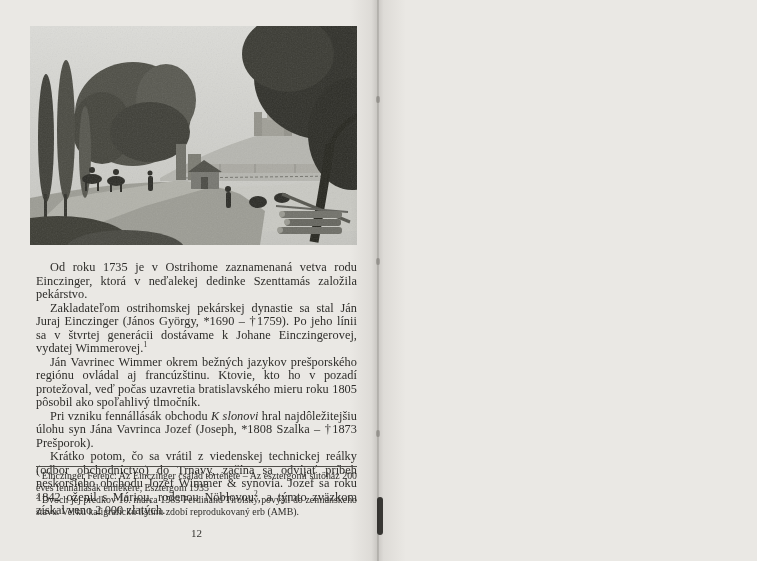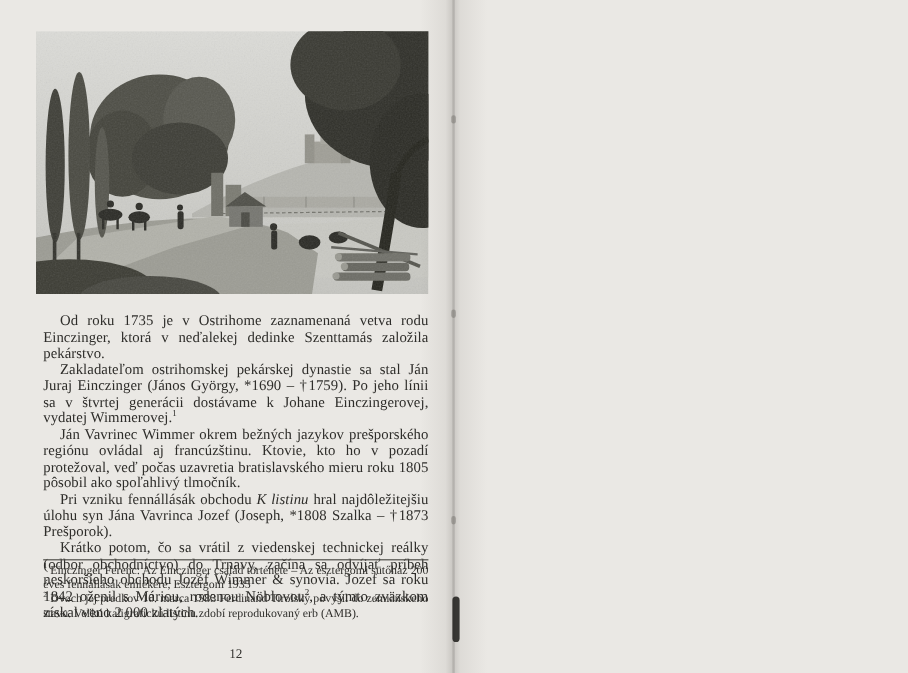--- a/index.html
+++ b/index.html
@@ -31,21 +31,21 @@
   .text-col{position:absolute;text-align:justify;font-size:12.3px;line-height:13.5px;letter-spacing:0.05px;}
   .text-col p{margin:0;text-indent:14px;}
   .text-col-left{left:36px;top:261px;width:321px;}
   sup{font-size:7.5px;line-height:0;vertical-align:super;}
 
   .fn-rule{position:absolute;left:36px;top:466px;width:321px;height:1px;background:#504f4a;}
   .footnotes{position:absolute;left:36px;top:470px;width:321px;font-size:9.9px;line-height:11.9px;text-align:justify;}
   .footnotes p{margin:0;}
   .footnotes sup{font-size:6.5px;}
 
-  .folio{position:absolute;top:539px;font-size:11px;text-align:center;color:#353430;}
+  .folio{position:absolute;top:527px;font-size:11px;text-align:center;color:#353430;}
   .folio-left{left:36px;width:321px;}
 </style>
 </head>
 <body>
 
 <div class="spread">
 
   <section class="page page-left">
 
     <figure class="plate plate-left">
@@ -147,21 +147,21 @@
             <circle cx="250" cy="204" r="3" fill="#9a9a92"></circle>
         </g>
         <rect x="0" y="0" width="327" height="219" filter="url(#grainL)" opacity="0.14"></rect>
       </svg>
     </figure>
 
     <div class="text-col text-col-left">
       <p>Od roku 1735 je v Ostrihome zaznamenaná vetva rodu Einczinger, ktorá v neďalekej dedinke Szenttamás založila pekárstvo.</p>
       <p><span>Zakladateľom ostrihomskej pekárskej dynastie sa stal Ján Juraj Einczinger (János György, *1690 – †1759). Po jeho línii sa v štvrtej generácii dostávame k Johane Einczingerovej, vydatej Wimmerovej.</span><sup>1</sup></p>
       <p>Ján Vavrinec Wimmer okrem bežných jazykov prešporského regiónu ovládal aj francúzštinu. Ktovie, kto ho v pozadí protežoval, veď počas uzavretia bratislavského mieru roku 1805 pôsobil ako spoľahlivý tlmočník.</p>
-      <p><span>Pri vzniku fennállásák obchodu </span><i>K listinu</i><span> hral najdôležitejšiu úlohu syn Jána Vavrinca Jozef (Joseph, *1808 Szalka – †1873 Prešporok).</span></p>
+      <p><span>Pri vzniku fennállásák obchodu </span><i>K slonovi</i><span> hral najdôležitejšiu úlohu syn Jána Vavrinca Jozef (Joseph, *1808 Szalka – †1873 Prešporok).</span></p>
       <p><span>Krátko potom, čo sa vrátil z viedenskej technickej reálky (odbor obchodníctvo) do Trnavy, začína sa odvíjať príbeh neskoršieho obchodu Jozef Wimmer &amp; synovia. Jozef sa roku 1842 oženil s Máriou, rodenou Nöblovou</span><sup>2</sup><span>, a týmto zväzkom získal veno 2 000 zlatých.</span></p>
     </div>
 
     <div class="fn-rule"></div>
 
     <div class="footnotes">
       <p class="fn"><sup>1</sup> <span>Einczinger Ferenc: Az Einczinger család története – Az esztergomi sütőház 200 éves fennállásák emlékére, Esztergom 1935</span></p>
       <p class="fn"><sup>2</sup> <span>Dvoch jej predkov 10. marca 1583 Ferdinand Tirolský povýšil do zemianskeho stavu. Veľkú kaligrafickú listinu zdobí reprodukovaný erb (AMB).</span></p>
     </div>
 

